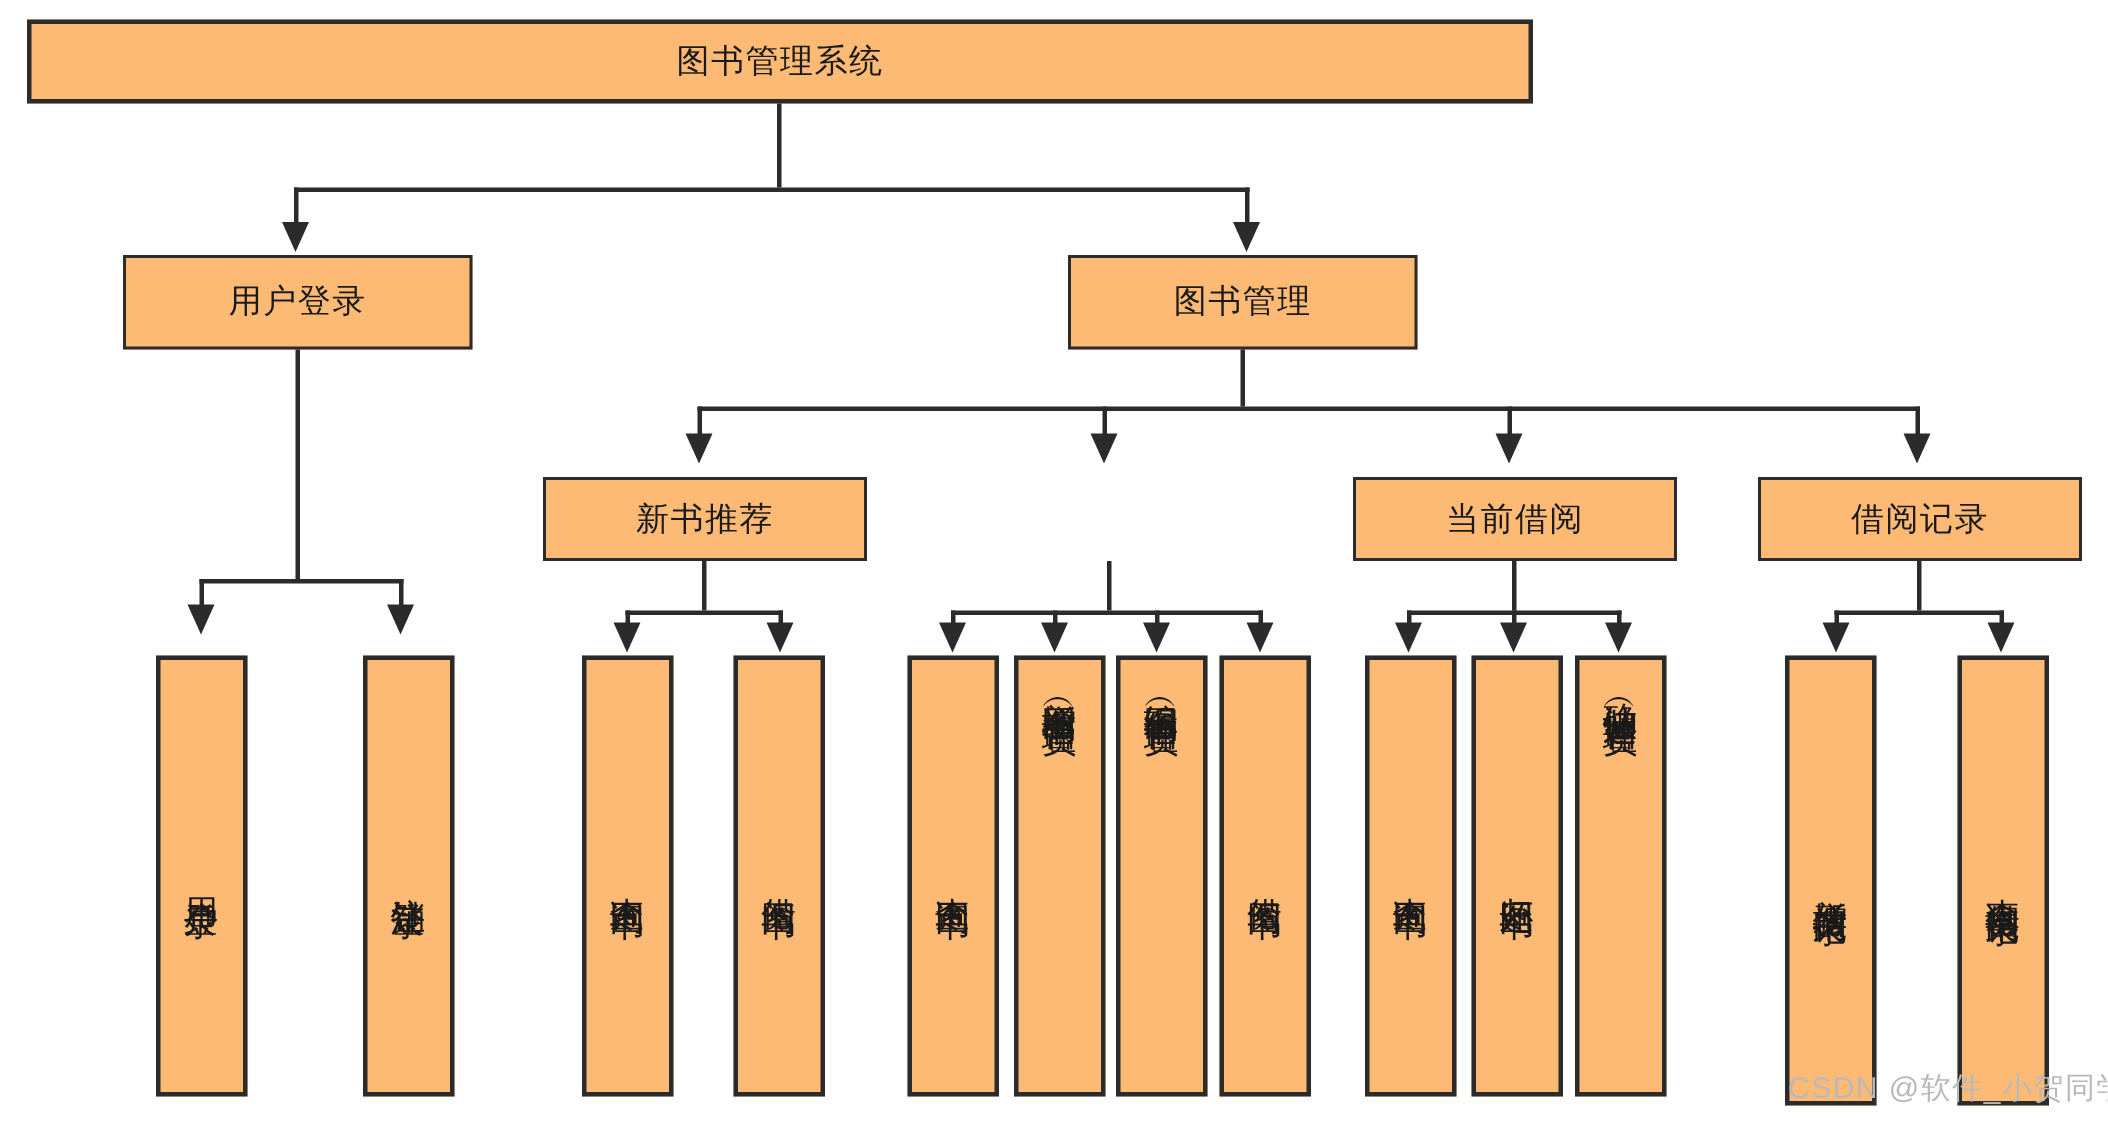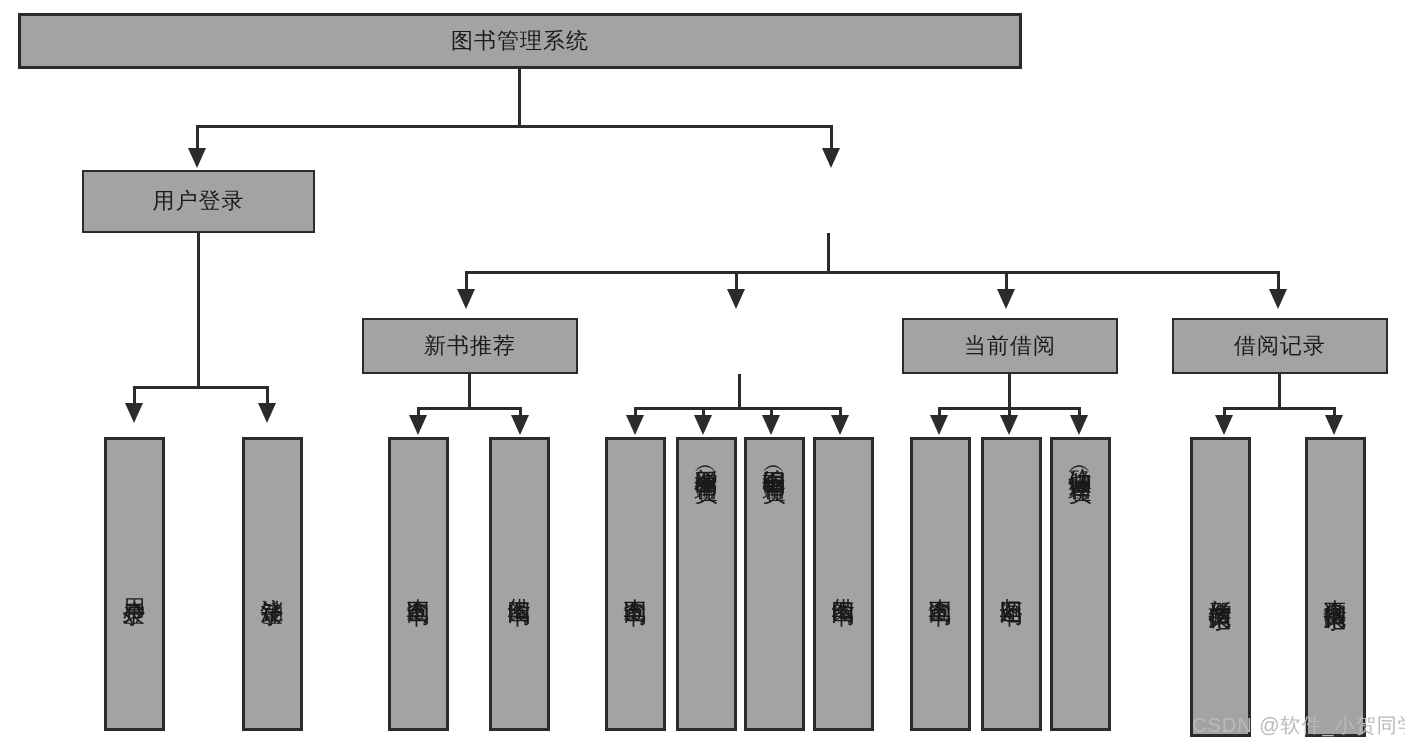--- a/index.html
+++ b/index.html
@@ -14,21 +14,21 @@
     position: relative;
     width: 1405px;
     height: 747px;
     background: #ffffff;
     overflow: hidden;
   }
   .node {
     position: absolute;
     box-sizing: border-box;
     border: 2px solid #2b2b2b;
-    background: #a3a3a3;
+    background: #fdba74;
     display: flex;
     align-items: center;
     justify-content: center;
     color: #1a1a1a;
   }
   .node.root {
     border-width: 3px;
   }
   .node-label {
     font-size: 22px;
@@ -98,20 +98,23 @@
 
   <div class="vline" style="left:196px; top:125px; width:3px; height:25px;"></div>
   <div class="arrow" style="left:188px; top:148px;"></div>
   <div class="vline" style="left:830px; top:125px; width:3px; height:25px;"></div>
   <div class="arrow" style="left:822px; top:148px;"></div>
 
   <div class="node" style="left:82px; top:170px; width:233px; height:63px;">
     <span class="node-label">用户登录</span>
   </div>
 
+  <div class="node" style="left:712px; top:170px; width:233px; height:63px;">
+    <span class="node-label">图书管理</span>
+  </div>
 
   <div class="vline" style="left:197px; top:233px; width:3px; height:153px;"></div>
   <div class="hline" style="left:133px; top:386px; width:136px; height:3px;"></div>
   <div class="vline" style="left:133px; top:386px; width:3px; height:19px;"></div>
   <div class="arrow" style="left:125px; top:403px;"></div>
   <div class="vline" style="left:266px; top:386px; width:3px; height:19px;"></div>
   <div class="arrow" style="left:258px; top:403px;"></div>
 
   <div class="vline" style="left:827px; top:233px; width:3px; height:38px;"></div>
   <div class="hline" style="left:465px; top:271px; width:815px; height:3px;"></div>

